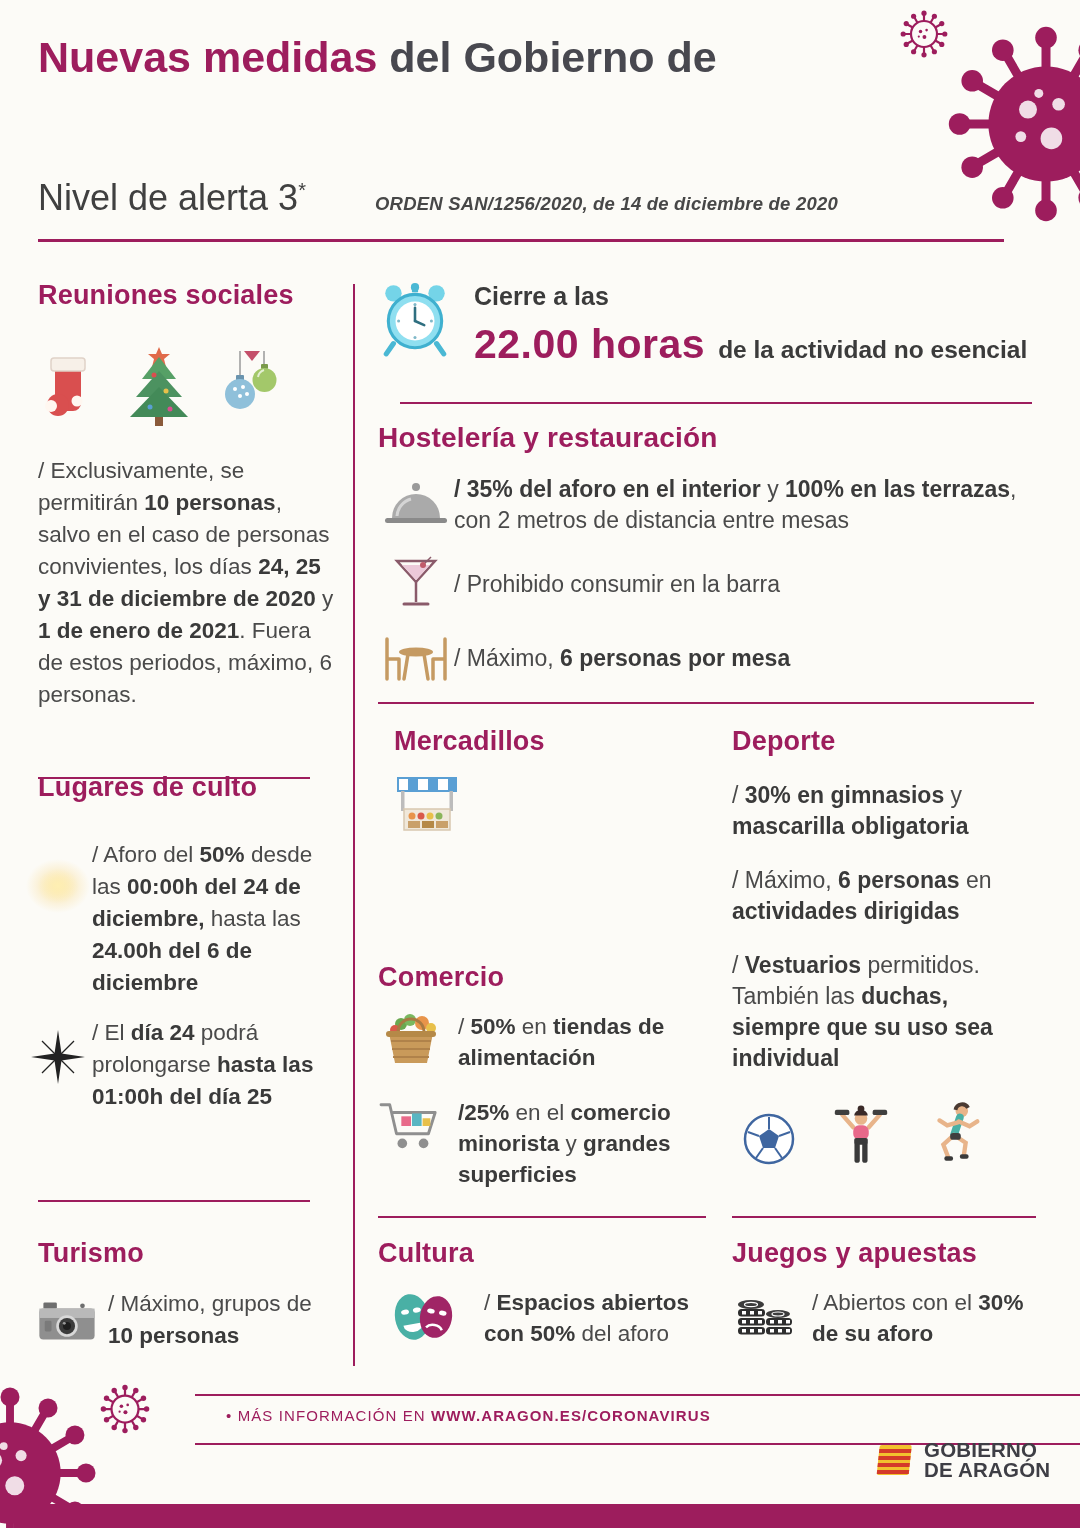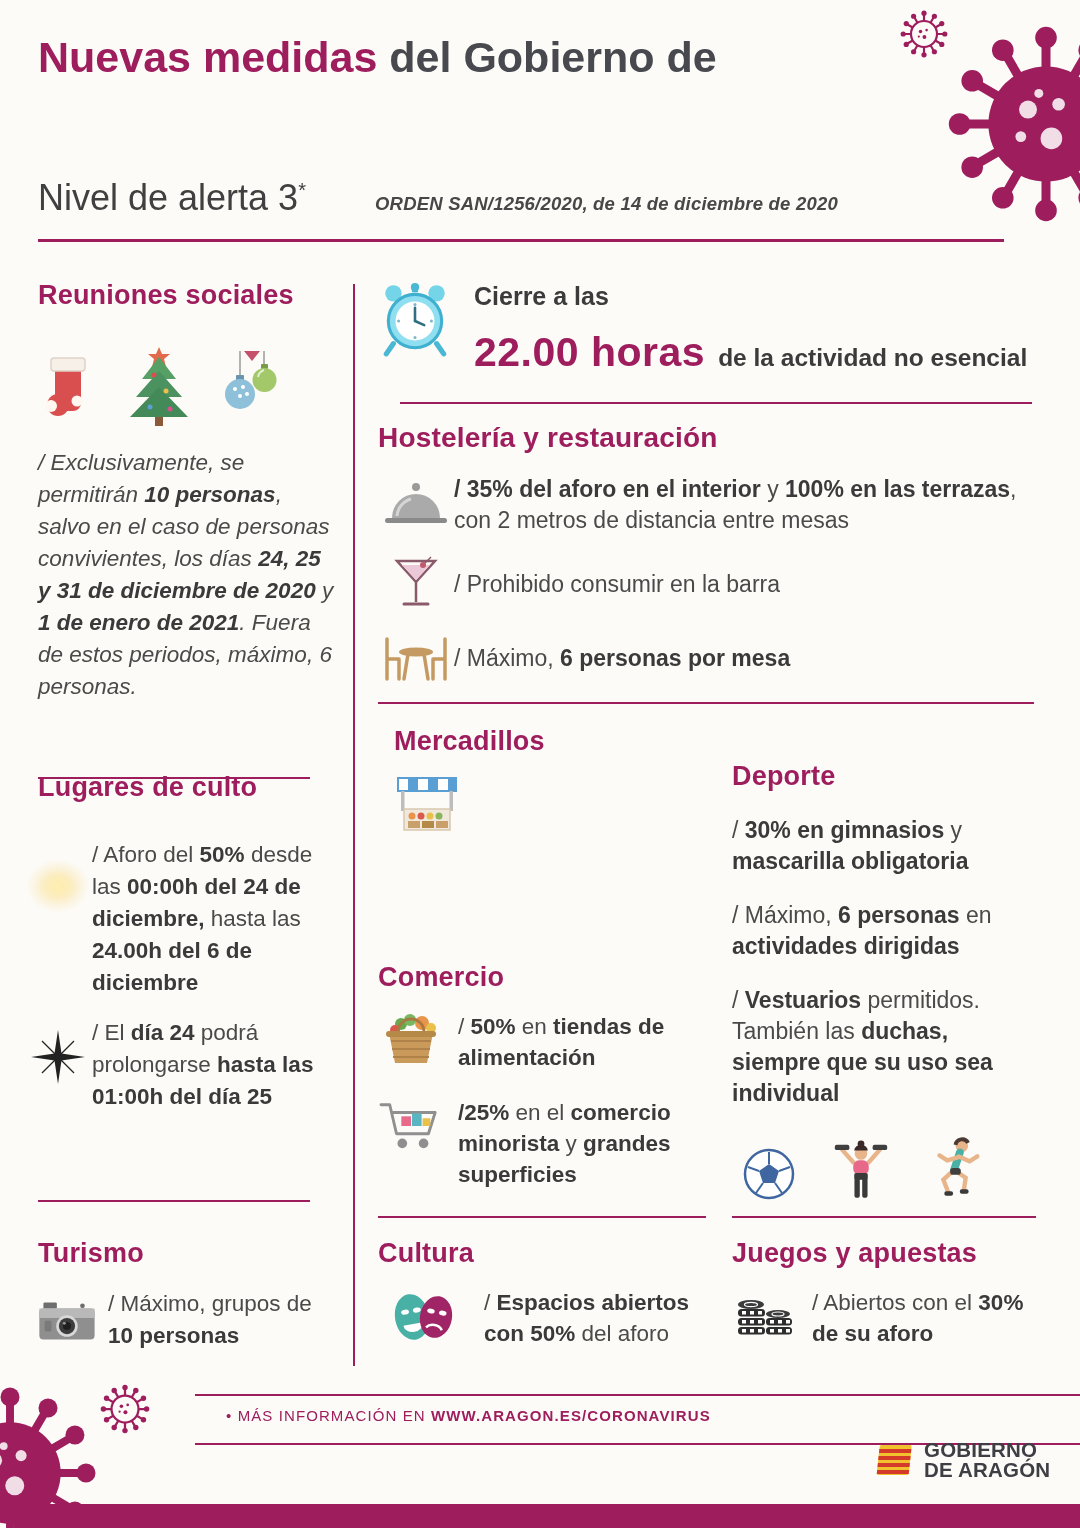--- a/index.html
+++ b/index.html
@@ -22,61 +22,61 @@
   
   .title{position:absolute;left:38px;top:30px;font-size:43px;line-height:55px;font-weight:800;color:#48484f;margin:0;}
   .title .m{color:var(--accent);}
   .alert{position:absolute;left:38px;top:177px;font-size:36px;color:#404040;}
   .alert sup{font-size:20px;}
   .order{position:absolute;left:375px;top:193px;font-style:italic;font-weight:700;font-size:18.5px;color:#474747;letter-spacing:.2px;}
 
   
   .sec-reuniones{left:38px;top:280px;width:298px;}
   .xmas-row{display:flex;align-items:flex-end;gap:24px;margin-top:20px;height:96px;}
-  .sec-reuniones .para{margin-top:20px;font-style:italic;}
+  .sec-reuniones .para{margin-top:28px;}
 
   .sec-culto{left:24px;top:772px;width:314px;}
   .sec-culto .h{margin-left:14px;}
   .culto-item{display:flex;align-items:flex-start;}
   .culto-item .icn{width:68px;flex:none;display:flex;justify-content:center;}
   .culto-item .para{width:240px;}
   .culto-1{margin-top:36px;}
   .culto-1 .icn{margin-top:14px;}
   .culto-2{margin-top:18px;}
   .culto-2 .icn{margin-top:12px;}
 
   .sec-turismo{left:38px;top:1238px;width:300px;}
   .turismo-row{display:flex;align-items:center;margin-top:18px;}
   .turismo-row .para{margin-left:12px;}
 
   
   .banner{left:378px;top:280px;width:660px;display:flex;align-items:flex-start;}
   .banner-text{margin-left:22px;}
   .banner-l1{font-size:25px;font-weight:700;color:#3b3b3b;margin-top:2px;}
-  .banner-time-row{display:flex;align-items:baseline;margin-top:18px;}
+  .banner-time-row{display:flex;align-items:baseline;margin-top:10px;}
   .banner-time{font-size:41px;font-weight:800;color:var(--accent);letter-spacing:.5px;}
   .banner-suffix{font-size:24.5px;font-weight:700;color:#3b3b3b;margin-left:13px;}
 
   
   .sec-hosteleria{left:378px;top:422px;width:658px;}
   .sec-hosteleria .h{font-size:28px;}
   .host-item{display:flex;align-items:center;margin-top:20px;}
   .host-item .icn{width:76px;flex:none;display:flex;justify-content:center;}
   .host-item .para{font-size:23px;line-height:31px;flex:1;}
 
   
   .sec-mercadillos{left:378px;top:726px;width:330px;margin-left:16px;}
   .icon-row{display:flex;align-items:flex-start;margin-top:18px;}
   .icon-row .icn{width:66px;flex:none;display:flex;justify-content:center;}
   .icon-row .icn-lg{width:92px;}
   .icon-row .para{margin-left:14px;font-size:22.5px;line-height:31px;}
   .sec-comercio{left:378px;top:962px;width:330px;}
   .comercio-2{margin-top:24px;}
 
-  .sec-deporte{left:732px;top:761px;width:308px;}
+  .sec-deporte{left:732px;top:726px;width:308px;}
   .dep-item{margin-top:23px;font-size:23px;line-height:31px;}
   .dep-icons{display:flex;align-items:flex-end;gap:36px;margin-top:28px;padding-left:10px;}
 
   .sec-cultura{left:378px;top:1238px;width:330px;}
   .sec-juegos{left:732px;top:1238px;width:308px;}
 
   
   .info-text{position:absolute;left:226px;top:1407px;font-size:15px;letter-spacing:1.1px;color:var(--accent);margin:0;}
   .logo{position:absolute;left:874px;top:1440px;display:flex;align-items:center;gap:10px;}
   .logo-text{font-size:20.5px;font-weight:800;color:#3e3e45;line-height:20px;letter-spacing:.2px;}

